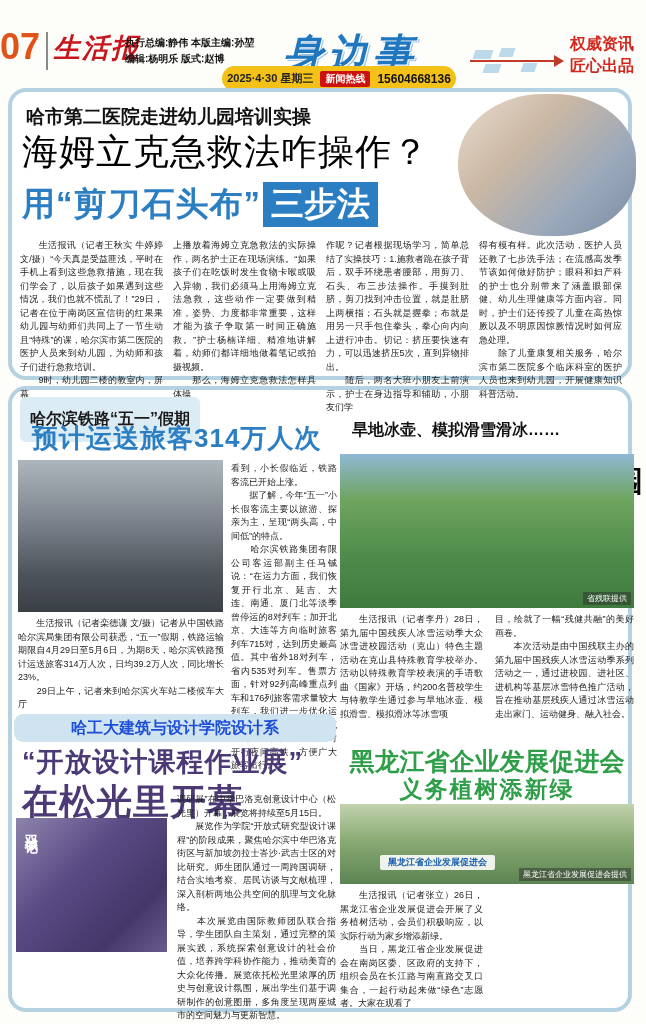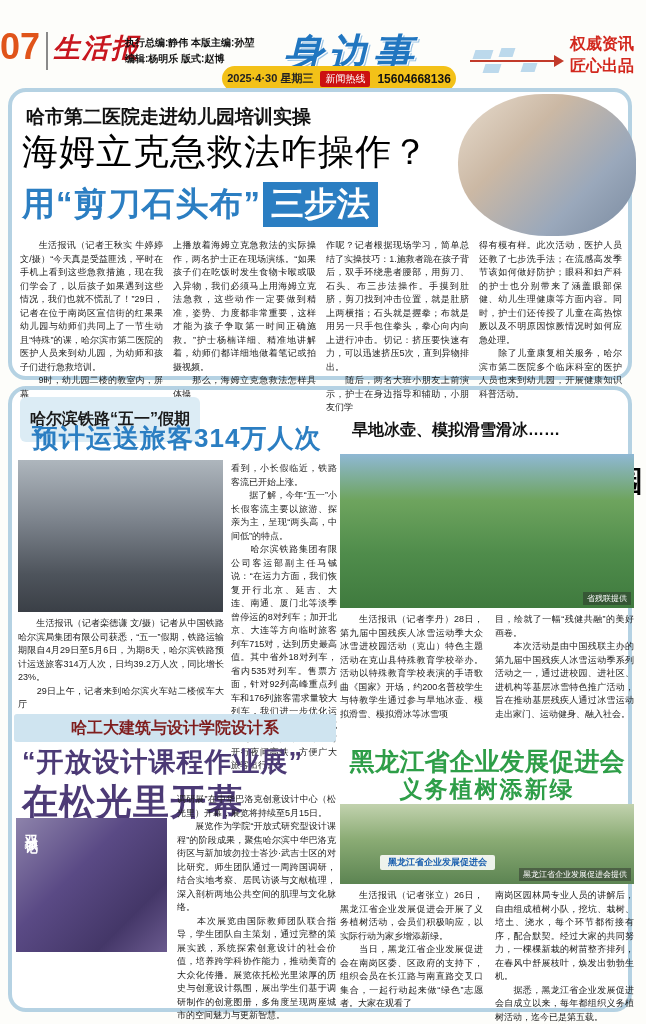--- a/index.html
+++ b/index.html
@@ -21,21 +21,21 @@
         letter-spacing:5px;text-shadow:1px 1px 0 #fff,2px 2px 0 #9cc4e4;}
   #decor{position:absolute;left:470px;top:48px;width:96px;height:26px;}
   .decor-block{position:absolute;background:#bcd9ec;}
   #decor-line{position:absolute;left:0;top:12px;width:86px;height:2px;background:#c23a2a;}
   #decor-head{position:absolute;left:84px;top:7px;width:0;height:0;border-left:10px solid #c23a2a;
         border-top:6px solid transparent;border-bottom:6px solid transparent;}
   #promo{position:absolute;left:570px;top:33px;font-size:16px;font-weight:bold;color:#d2281e;line-height:1.35;text-align:left;}
   #date-bar{position:absolute;left:222px;top:66px;width:234px;height:25px;background:#f3c118;border-radius:13px;
         display:flex;align-items:center;justify-content:center;gap:7px;}
   #date-text{font-size:11px;font-weight:bold;color:#222;}
-  #hotline-badge{background:#cc1111;color:#fff;font-size:10px;font-weight:normal;padding:1px 5px;border-radius:2px;}
+  #hotline-badge{background:#cc1111;color:#fff;font-size:10px;font-weight:bold;padding:1px 5px;border-radius:2px;}
   #hotline-number{font-size:12px;font-weight:bold;color:#111;}
   
   #a1-kicker{position:absolute;left:26px;top:104px;font-size:19px;font-weight:bold;color:#111;}
   #a1-headline{position:absolute;left:22px;top:128px;font-size:36px;font-weight:normal;color:#000;letter-spacing:1px;}
   #a1-subrow{position:absolute;left:22px;top:182px;display:flex;align-items:center;}
   #a1-sub-blue{font-size:33px;font-weight:bold;color:#2b7ec2;letter-spacing:1px;}
   #a1-sub-badge{font-size:33px;font-weight:bold;color:#fff;background:#2b7ec2;padding:0 8px;margin-left:2px;}
   #a1-photo{left:458px;top:94px;width:178px;height:142px;border-radius:48% 46% 44% 50%;
         background:linear-gradient(135deg,#e8ddcf 0%,#cbb8a4 35%,#9aa8bb 70%,#7b8ba0 100%);}
   #a1-cols{position:absolute;left:20px;top:239px;width:602px;display:flex;gap:10px;}
@@ -49,22 +49,22 @@
   #a2-intro{left:18px;top:617px;width:206px;}
   #a2-col{left:231px;top:462px;width:106px;}
   
   #a3-kicker{position:absolute;left:352px;top:420px;font-size:16px;font-weight:bold;color:#111;}
   #a3-headline{position:absolute;left:344px;top:414px;font-size:29px;font-weight:bold;color:#000;letter-spacing:1px;margin-top:48px;}
   #a3-photo{left:340px;top:454px;width:294px;height:154px;
         background:linear-gradient(180deg,#8fb8d4 0%,#6ea45e 30%,#4f8c4b 65%,#3f7a3e 100%);}
   #a3-col1{left:340px;top:613px;width:143px;}
   #a3-col2{left:495px;top:613px;width:139px;}
   
-  #a4-kicker{position:absolute;left:14px;top:714px;width:322px;height:28px;background:#cfe4f0;border-radius:3px;
-        display:flex;align-items:center;justify-content:center;font-size:16px;font-weight:bold;color:#7f1d1d;box-sizing:border-box;}
+  #a4-kicker{position:absolute;left:14px;top:714px;width:322px;height:28px;background:#cfe4f0;border-radius:9px;
+        display:flex;align-items:center;justify-content:center;font-size:16px;font-weight:bold;color:#1d4ed8;box-sizing:border-box;}
   #a4-headline1{position:absolute;left:22px;top:744px;font-size:27px;font-weight:bold;color:#4c3a76;letter-spacing:1px;}
   #a4-headline2{position:absolute;left:22px;top:778px;font-size:36px;font-weight:bold;color:#4c3a76;letter-spacing:1px;}
   #a4-photo{left:16px;top:818px;width:151px;height:134px;
         background:linear-gradient(135deg,#8d83ab 0%,#5a4a85 40%,#443768 75%,#6a5a8e 100%);}
   #a4-photo-overlay{position:absolute;left:6px;top:6px;writing-mode:vertical-rl;color:#fff;font-size:13px;font-weight:bold;letter-spacing:3px;}
   #a4-intro{left:16px;top:956px;width:153px;}
   #a4-col{left:177px;top:793px;width:159px;}
   
   #a5-headline1{position:absolute;left:340px;top:745px;width:294px;text-align:center;font-size:25px;font-weight:bold;color:#2e9e48;}
   #a5-headline2{position:absolute;left:340px;top:774px;width:294px;text-align:center;font-size:23px;font-weight:bold;color:#2e9e48;letter-spacing:2px;}
@@ -164,16 +164,14 @@
 　　本次展览由国际教师团队联合指导，学生团队自主策划，通过完整的策展实践，系统探索创意设计的社会价值，培养跨学科协作能力，推动美育的大众化传播。展览依托松光里浓厚的历史与创意设计氛围，展出学生们基于调研制作的创意图册，多角度呈现两座城市的空间魅力与更新智慧。</div>
 
   <div id="a5-headline1">黑龙江省企业发展促进会</div>
   <div id="a5-headline2">义务植树添新绿</div>
   <div class="photo" id="a5-photo">
     <span id="a5-banner">黑龙江省企业发展促进会</span>
     <span class="caption-overlay">黑龙江省企业发展促进会提供</span>
   </div>
   <div class="body-text" id="a5-col1">　　生活报讯（记者张立）26日，黑龙江省企业发展促进会开展了义务植树活动，会员们积极响应，以实际行动为家乡增添新绿。
 　　当日，黑龙江省企业发展促进会在南岗区委、区政府的支持下，组织会员在长江路与南直路交叉口集合，一起行动起来做“绿色”志愿者。大家在观看了</div>
-  <div class="body-text" id="a5-col2">南岗区园林局专业人员的讲解后，自由组成植树小队，挖坑、栽树、培土、浇水，每个环节都衔接有序，配合默契。经过大家的共同努力，一棵棵新栽的树苗整齐排列，在春风中舒展枝叶，焕发出勃勃生机。
-　　据悉，黑龙江省企业发展促进会自成立以来，每年都组织义务植树活动，迄今已是第五载。</div>
 
 </div>
 
 </body></html>

